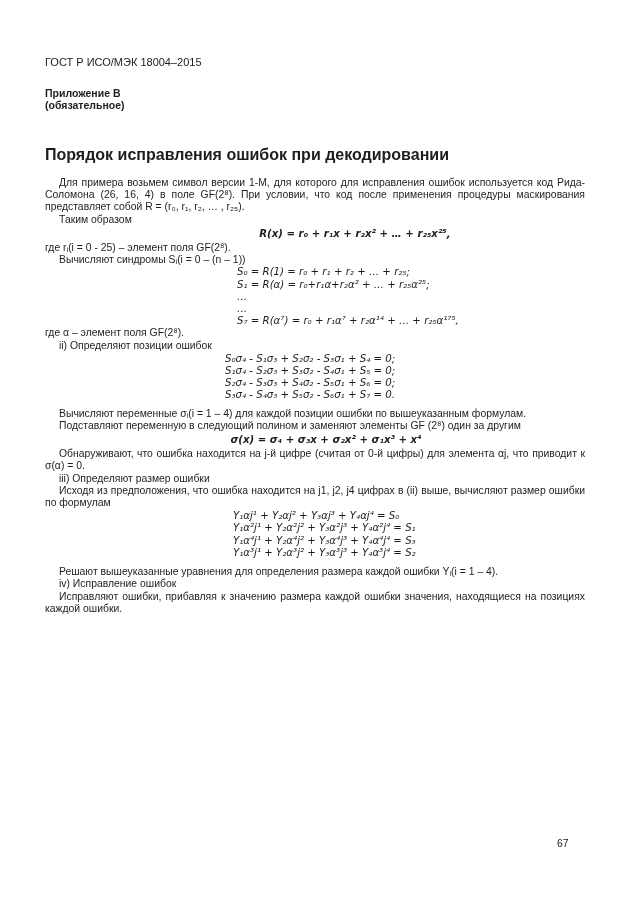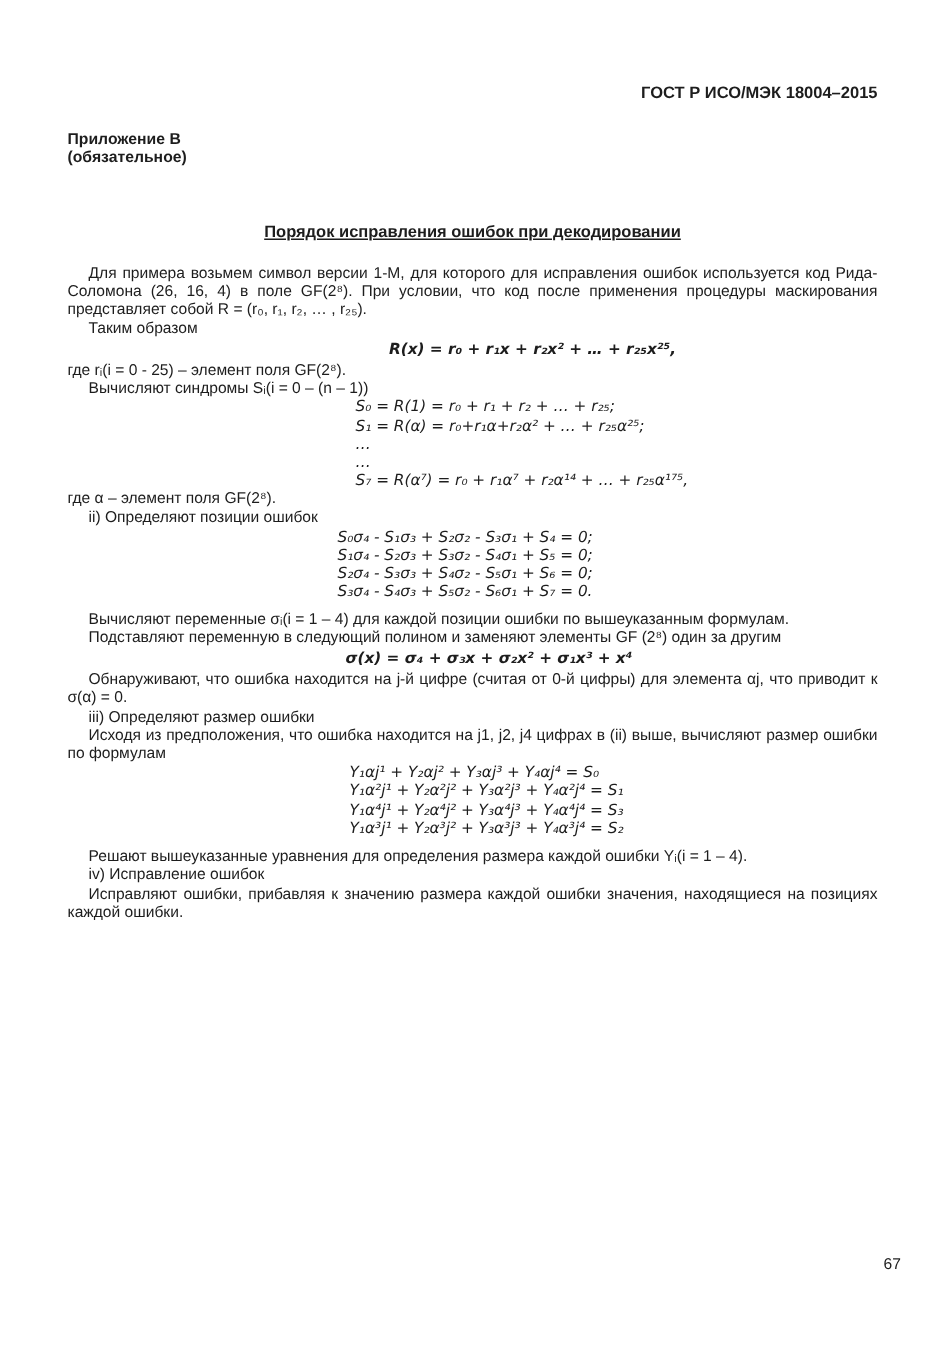--- a/index.html
+++ b/index.html
@@ -7,59 +7,56 @@
     position:relative;
     width:630px; height:913px;
     background:#ffffff;
     box-sizing:border-box;
     padding:56px 45px 0 45px;
     font-family:"Liberation Sans","DejaVu Sans",sans-serif;
     color:#1d1d1d;
     overflow:hidden;
   }
   .doc-code {
-    text-align:right;
-    font-weight:bold;
+    font-weight:normal;
     font-size:11px;
     line-height:12px;
   }
   .appendix-block { margin-top:19px; }
   .appendix-line {
     font-weight:bold;
     font-size:10.5px;
     line-height:12px;
   }
   .section-title {
     margin-top:38px;
     margin-bottom:16px;
-    text-align:center;
     font-weight:bold;
-    font-size:11px;
+    font-size:16px;
     line-height:12px;
-    text-decoration:underline;
   }
   .b { margin:0; font-size:10.4px; line-height:12.2px; }
   .ind { text-indent:14px; }
   .j { text-align:justify; }
   .formula, .fline {
     font-style:italic;
     font-family:"DejaVu Sans",sans-serif;
     font-size:10.2px;
     line-height:12.2px;
   }
   .formula { text-align:center; margin:2px 0;font-weight:bold; }
   .shift-rx { padding-left:80px; }
   .shift-sx { padding-left:22px; }
   .fblock { margin:0; }
   .fb-syn  { margin-left:192px; }
   .fb-pos  { margin-left:180px; margin-top:1px; margin-bottom:6px; }
   .fb-size { margin-left:188px; margin-top:1px; margin-bottom:7px; }
   .page-num {
     position:absolute;
-    left:589px; top:838px;
+    left:557px; top:838px;
     font-size:10.4px;
     line-height:12px;
   }
 </style>
 </head>
 <body>
 
 <div class="page">
 
   <div class="doc-code">ГОСТ Р ИСО/МЭК 18004–2015</div>

